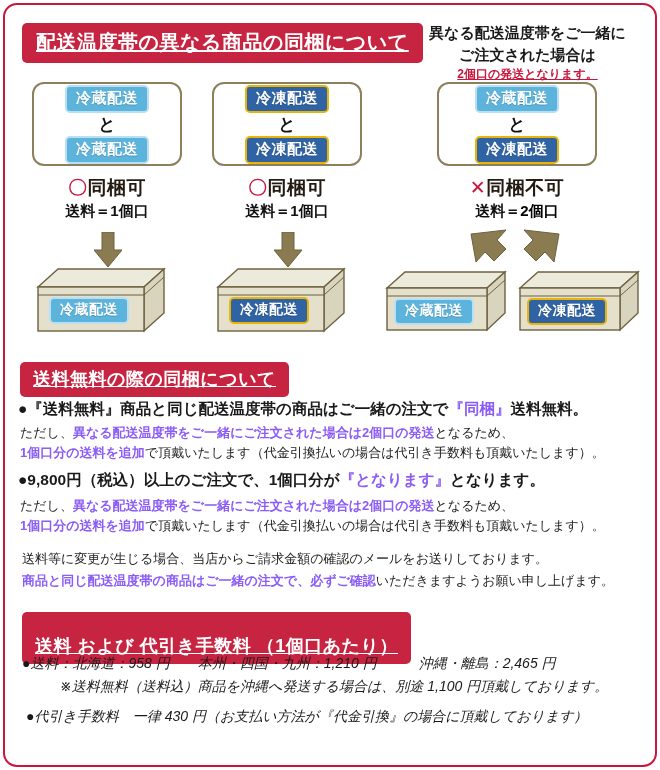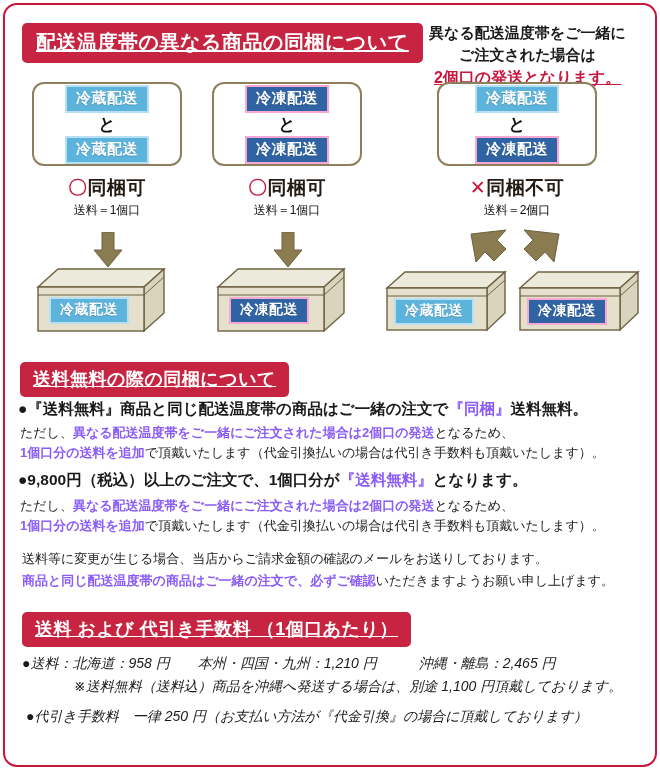--- a/index.html
+++ b/index.html
@@ -33,58 +33,58 @@
   .sec1-head {
     position: absolute; left: 22px; top: 23px;
     font-size: 20px; padding: 6px 14px 7px 14px;
   }
   .sec1-note {
     position: absolute; left: 410px; top: 22px;
     width: 235px; text-align: center;
     font-size: 15px; font-weight: bold; color: #1a1a1a;
     line-height: 1.45;
   }
-  .sec1-note .red { color: #c8163c; font-size: 16px; text-decoration: underline; }
+  .sec1-note .red { color: #c8163c; font-size: 12px; text-decoration: underline; }
 
   
   .panel { position: absolute; }
   .combo-box {
     border: 2px solid #8e7f5c;
     border-radius: 12px;
     background: #ffffff;
     display: flex; flex-direction: column;
     align-items: center; justify-content: center;
     gap: 2px;
     padding: 7px 0;
   }
   .badge {
     display: inline-block;
     font-weight: bold; color: #ffffff;
     font-size: 15px;
     padding: 2px 9px 3px 9px;
-    border-radius: 0;
+    border-radius: 5px;
     letter-spacing: 0.5px;
     white-space: nowrap;
     text-shadow: 0 1px 0 rgba(0,0,0,0.18);
   }
   .badge.chilled { background: #5cb4dd; border: 2px solid #b9e0f2; }
-  .badge.frozen  { background: #2f63a3; border: 2px solid #f9a8d4; }
+  .badge.frozen  { background: #2f63a3; border: 2px solid #eab308; }
   .to-char { font-size: 17px; font-weight: bold; color: #111; line-height: 1; margin: 1px 0; }
 
   .verdict {
     text-align: center;
     font-size: 19px; font-weight: bold; color: #231a12;
     white-space: nowrap;
     letter-spacing: 0.5px;
   }
   .verdict .mark-ok { color: #c8163c; font-weight: bold; }
   .verdict .mark-ng { color: #c8163c; font-weight: bold; }
   .fee {
     text-align: center;
-    font-size: 12px; font-weight: normal; color: #111;
+    font-size: 15px; font-weight: bold; color: #111;
     white-space: nowrap; margin-top: 1px;
   }
   .fee .red { color: #000000; }
   .arrow-svg { position: absolute; }
 
   
   .parcel { position: absolute; }
 
   
   .sec2-head {
@@ -98,21 +98,21 @@
     white-space: nowrap;
   }
   .sub {
     font-size: 13px; line-height: 1.5; white-space: nowrap;
   }
   .sub b { font-weight: bold; }
 
   
   .sec3-head {
     position: absolute; left: 22px; top: 612px;
-    font-size: 18px; padding: 5px 13px 6px 13px;
+    font-size: 18px; padding: 22px 13px 6px 13px;
   }
   .rate {
     font-size: 14px; color: #1a1a1a; white-space: nowrap; line-height: 1.5; font-style: italic;
   }
 </style>
 </head>
 <body>
 
 <div class="frame"></div>
 
@@ -224,31 +224,31 @@
   <span>●『送料無料』商品と同じ配送温度帯の商品はご一緒の注文で</span><span class="red">『同梱』</span><span>送料無料。</span>
 </div>
 <div class="para sub" style="left:20px; top:423px;">
   <span>ただし、</span><b class="red">異なる配送温度帯をご一緒にご注文された場合は2個口の発送</b><span>となるため、</span>
 </div>
 <div class="para sub" style="left:20px; top:443px;">
   <b class="red">1個口分の送料を追加</b><span>で頂戴いたします（代金引換払いの場合は代引き手数料も頂戴いたします）。</span>
 </div>
 
 <div class="para lead" style="left:18px; top:470px;">
-  <span>●9,800円（税込）以上のご注文で、1個口分が</span><span class="red">『送料無料』</span><span>となります。</span>
+  <span>●9,800円（税込）以上のご注文で、1個口分が</span><span class="red">『となります』</span><span>となります。</span>
 </div>
 <div class="para sub" style="left:20px; top:496px;">
   <span>ただし、</span><b class="red">異なる配送温度帯をご一緒にご注文された場合は2個口の発送</b><span>となるため、</span>
 </div>
 <div class="para sub" style="left:20px; top:516px;">
   <b class="red">1個口分の送料を追加</b><span>で頂戴いたします（代金引換払いの場合は代引き手数料も頂戴いたします）。</span>
 </div>
 
 <div class="para sub" style="left:22px; top:549px; color:#222;">送料等に変更が生じる場合、当店からご請求金額の確認のメールをお送りしております。</div>
 <div class="para sub" style="left:22px; top:571px;">
   <b class="red">商品と同じ配送温度帯の商品はご一緒の注文で、必ずご確認</b><span>いただきますようお願い申し上げます。</span>
 </div>
 
 <div class="pill sec3-head">送料 および 代引き手数料 （1個口あたり）</div>
 
 <div class="para rate" style="left:22px; top:653px;">●送料：北海道：958 円　　本州・四国・九州：1,210 円　　　沖縄・離島：2,465 円</div>
-<div class="para rate" style="left:74px; top:676px;">※送料無料（送料込）商品を沖縄へ発送する場合は、別途 1,100 円頂戴しております。</div>
-<div class="para rate" style="left:26px; top:706px;">●代引き手数料　一律 250 円（お支払い方法が『代金引換』の場合に頂戴しております）</div>
+<div class="para rate" style="left:60px; top:676px;">※送料無料（送料込）商品を沖縄へ発送する場合は、別途 1,100 円頂戴しております。</div>
+<div class="para rate" style="left:26px; top:706px;">●代引き手数料　一律 430 円（お支払い方法が『代金引換』の場合に頂戴しております）</div>
 
 </body></html>

